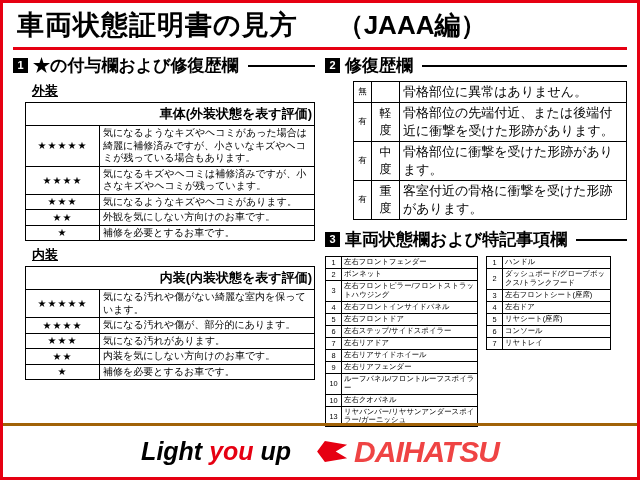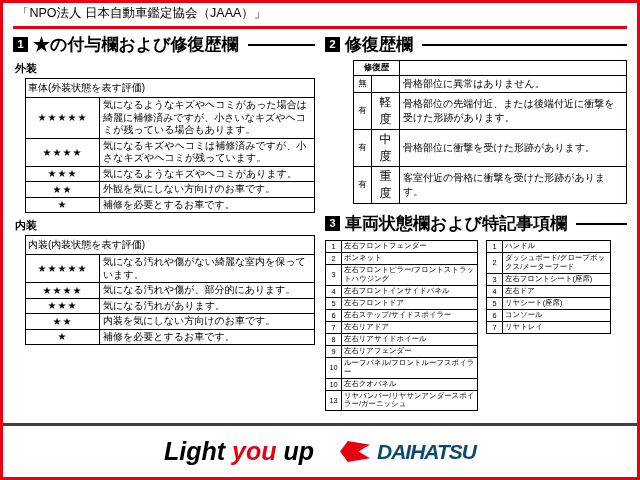--- a/index.html
+++ b/index.html
@@ -21,58 +21,61 @@
   .cols { display:flex; padding:4px 10px 0 10px; gap:10px; }
   .col-l { width:302px; }
   .col-r { width:302px; }
 
   .sec-head { display:flex; align-items:center; gap:5px; }
   .sec-num { background:#000; color:#fff; font-size:11px; font-weight:bold;
              width:15px; height:15px; line-height:15px; text-align:center; }
   .sec-title { font-size:17px; font-weight:bold; white-space:nowrap; }
   .sec-line { flex:1; height:2px; background:#000; margin-left:4px; }
 
-  .subhead { font-size:11px; font-weight:bold; margin:5px 0 2px 2px; }
+  .subhead { font-size:13px; font-weight:bold; margin:5px 0 2px 19px;text-decoration:underline; }
 
   table { border-collapse:collapse; font-size:8.5px; }
   td, th { border:1px solid #000; padding:1px 3px; vertical-align:middle; }
   .rate-tbl { width:100%; margin-left:12px; width:calc(100% - 12px); }
-  .rate-tbl .hdr { font-size:10px; font-weight:normal; text-align:left; padding:2px; }
+  .rate-tbl .hdr { font-size:13px; font-weight:bold; text-align:right; padding:2px; }
   .stars { width:74px; text-align:center; font-size:10px; letter-spacing:1px; white-space:nowrap; }
   .desc { font-size:10px; line-height:1.25; }
 
   .rep-tbl { width:calc(100% - 28px); margin-left:28px; margin-top:4px; }
   .rep-tbl .hdr { font-weight:bold; text-align:center; width:40px; font-size:8.5px;}
   .rep-tbl .c1 { width:18px; text-align:center; font-size:8.5px;}
   .rep-tbl .c2 { width:28px; text-align:center; font-size:12px;}
-  .rep-tbl .c3 { font-size:10px; }
+  .rep-tbl .c3 { font-size:13px; }
 
   .parts-wrap { display:flex; gap:8px; margin-top:5px; }
   .parts-tbl { font-size:7.4px; }
   .parts-tbl td { padding:1px 2px; }
   .pnum { width:16px; text-align:center; }
   .pname { width:136px; line-height:1.2;margin-top:43px; }
   .pname2 { width:108px; line-height:1.2; }
 
-  .footer { position:absolute; left:0; right:0; bottom:0; height:54px; border-top:3px solid #404040; }
+  .footer { position:absolute; left:0; right:0; bottom:0; height:54px; border-top:3px solid #a16207; }
   .footer-inner { display:flex; align-items:center; justify-content:center; height:100%; gap:26px; }
   .light { font-size:25px; font-style:italic; font-weight:bold; letter-spacing:0px; }
   .light .you { color:#e60012; }
   .dai-wrap { display:flex; align-items:center; gap:7px; }
   .dai-mark { width:30px; height:21px; background:#e60012;
               clip-path:polygon(0% 50%, 26% 0%, 100% 18%, 62% 50%, 100% 82%, 26% 100%); }
-  .dai-text { font-size:21px; font-weight:bold; color:#0c4a6e; font-style:italic; letter-spacing:-1px; }
+  .dai-text { font-size:30px; font-weight:bold; color:#ef4444; font-style:italic; letter-spacing:-1px; }
 </style>
 </head>
 <body>
 
 <div class="page">
 
-
-  <div class="quote-row">「NPO法人 日本自動車鑑定協会（JAAA）」</div>
+  <div class="title-row">
+    <div class="title-main">車両状態証明書の見方</div>
+    <div class="title-sub">（JAAA編）</div>
+  </div>
+
 
   <div class="hr-red"></div>
 
   <div class="cols">
 
     <div class="col-l">
 
       <div class="sec-head">
         <span class="sec-num">1</span>
         <span class="sec-title">★の付与欄および修復歴欄</span>
@@ -142,24 +145,20 @@
     <div class="col-r">
 
       <div class="sec-head">
         <span class="sec-num">2</span>
         <span class="sec-title">修復歴欄</span>
         <span class="sec-line"></span>
       </div>
 
       <table class="rep-tbl">
         <tbody>
-            <tr>
-          <td class="hdr" colspan="2">修復歴</td>
-          <td class="c3">&nbsp;</td>
-        </tr>
         <tr>
           <td class="c1">無</td>
           <td class="c2"></td>
           <td class="c3">骨格部位に異常はありません。</td>
         </tr>
         <tr>
           <td class="c1">有</td>
           <td class="c2">軽度</td>
           <td class="c3">骨格部位の先端付近、または後端付近に衝撃を受けた形跡があります。</td>
         </tr>
@@ -237,21 +236,21 @@
           </table>
 
         <table class="parts-tbl" style="align-self:flex-start;">
           <tbody>
               <tr>
                 <td class="pnum">1</td>
                 <td class="pname2">ハンドル</td>
               </tr>
           <tr>
                 <td class="pnum">2</td>
-                <td class="pname2">ダッシュボード/グローブボックス/メーターフード</td>
+                <td class="pname2">ダッシュボード/グローブボックス/トランクフード</td>
               </tr>
           <tr>
                 <td class="pnum">3</td>
                 <td class="pname2">左右フロントシート(座席)</td>
               </tr>
           <tr>
                 <td class="pnum">4</td>
                 <td class="pname2">左右ドア</td>
               </tr>
           <tr>

